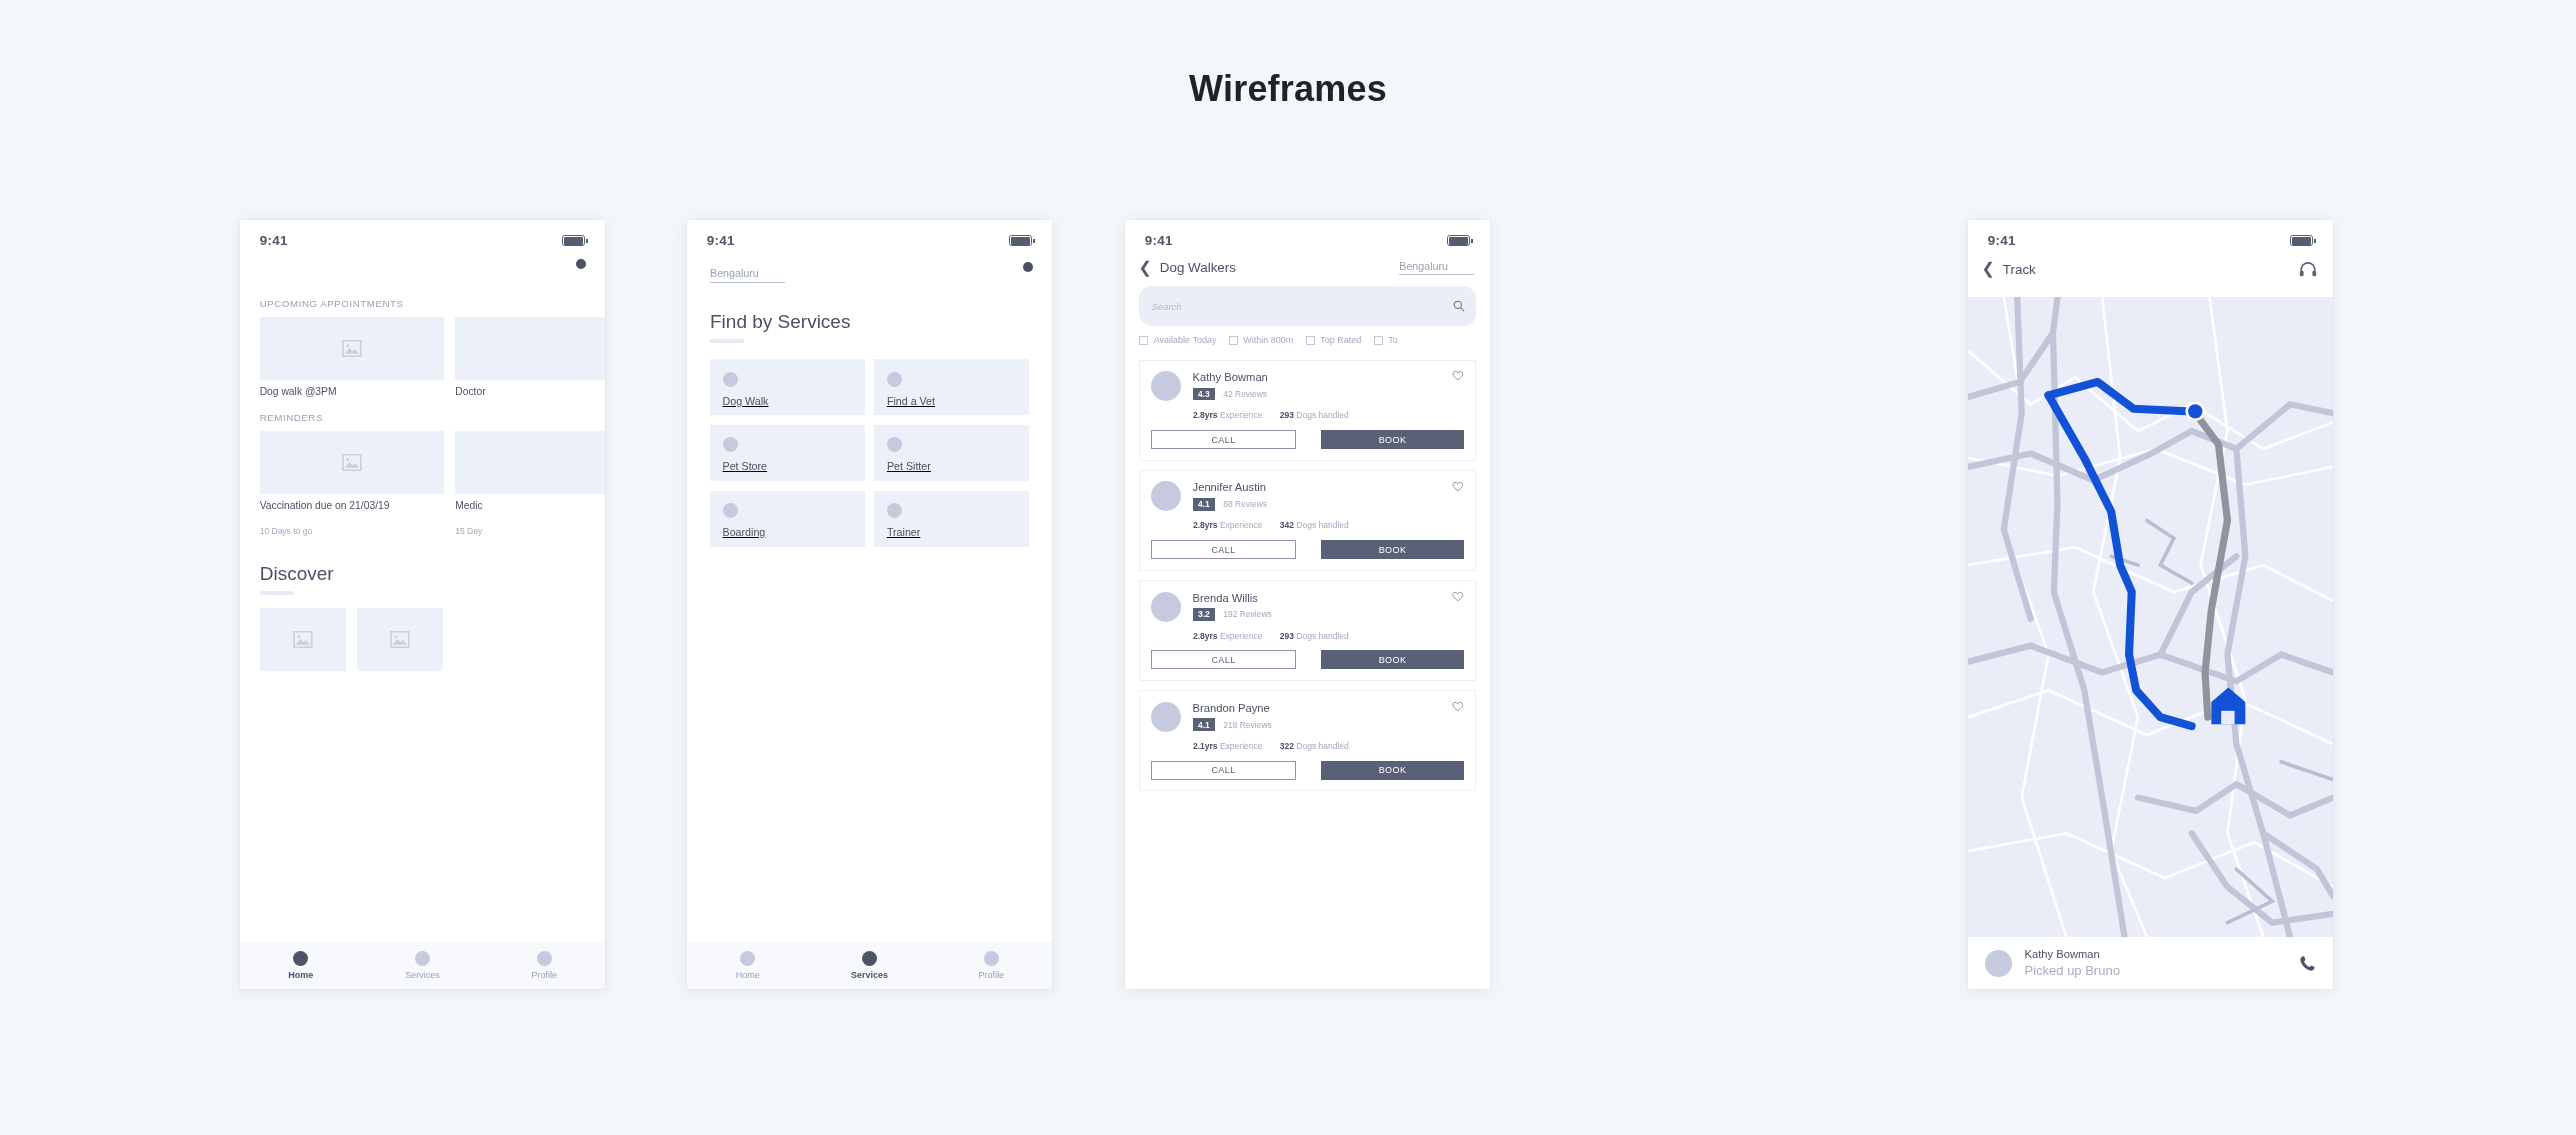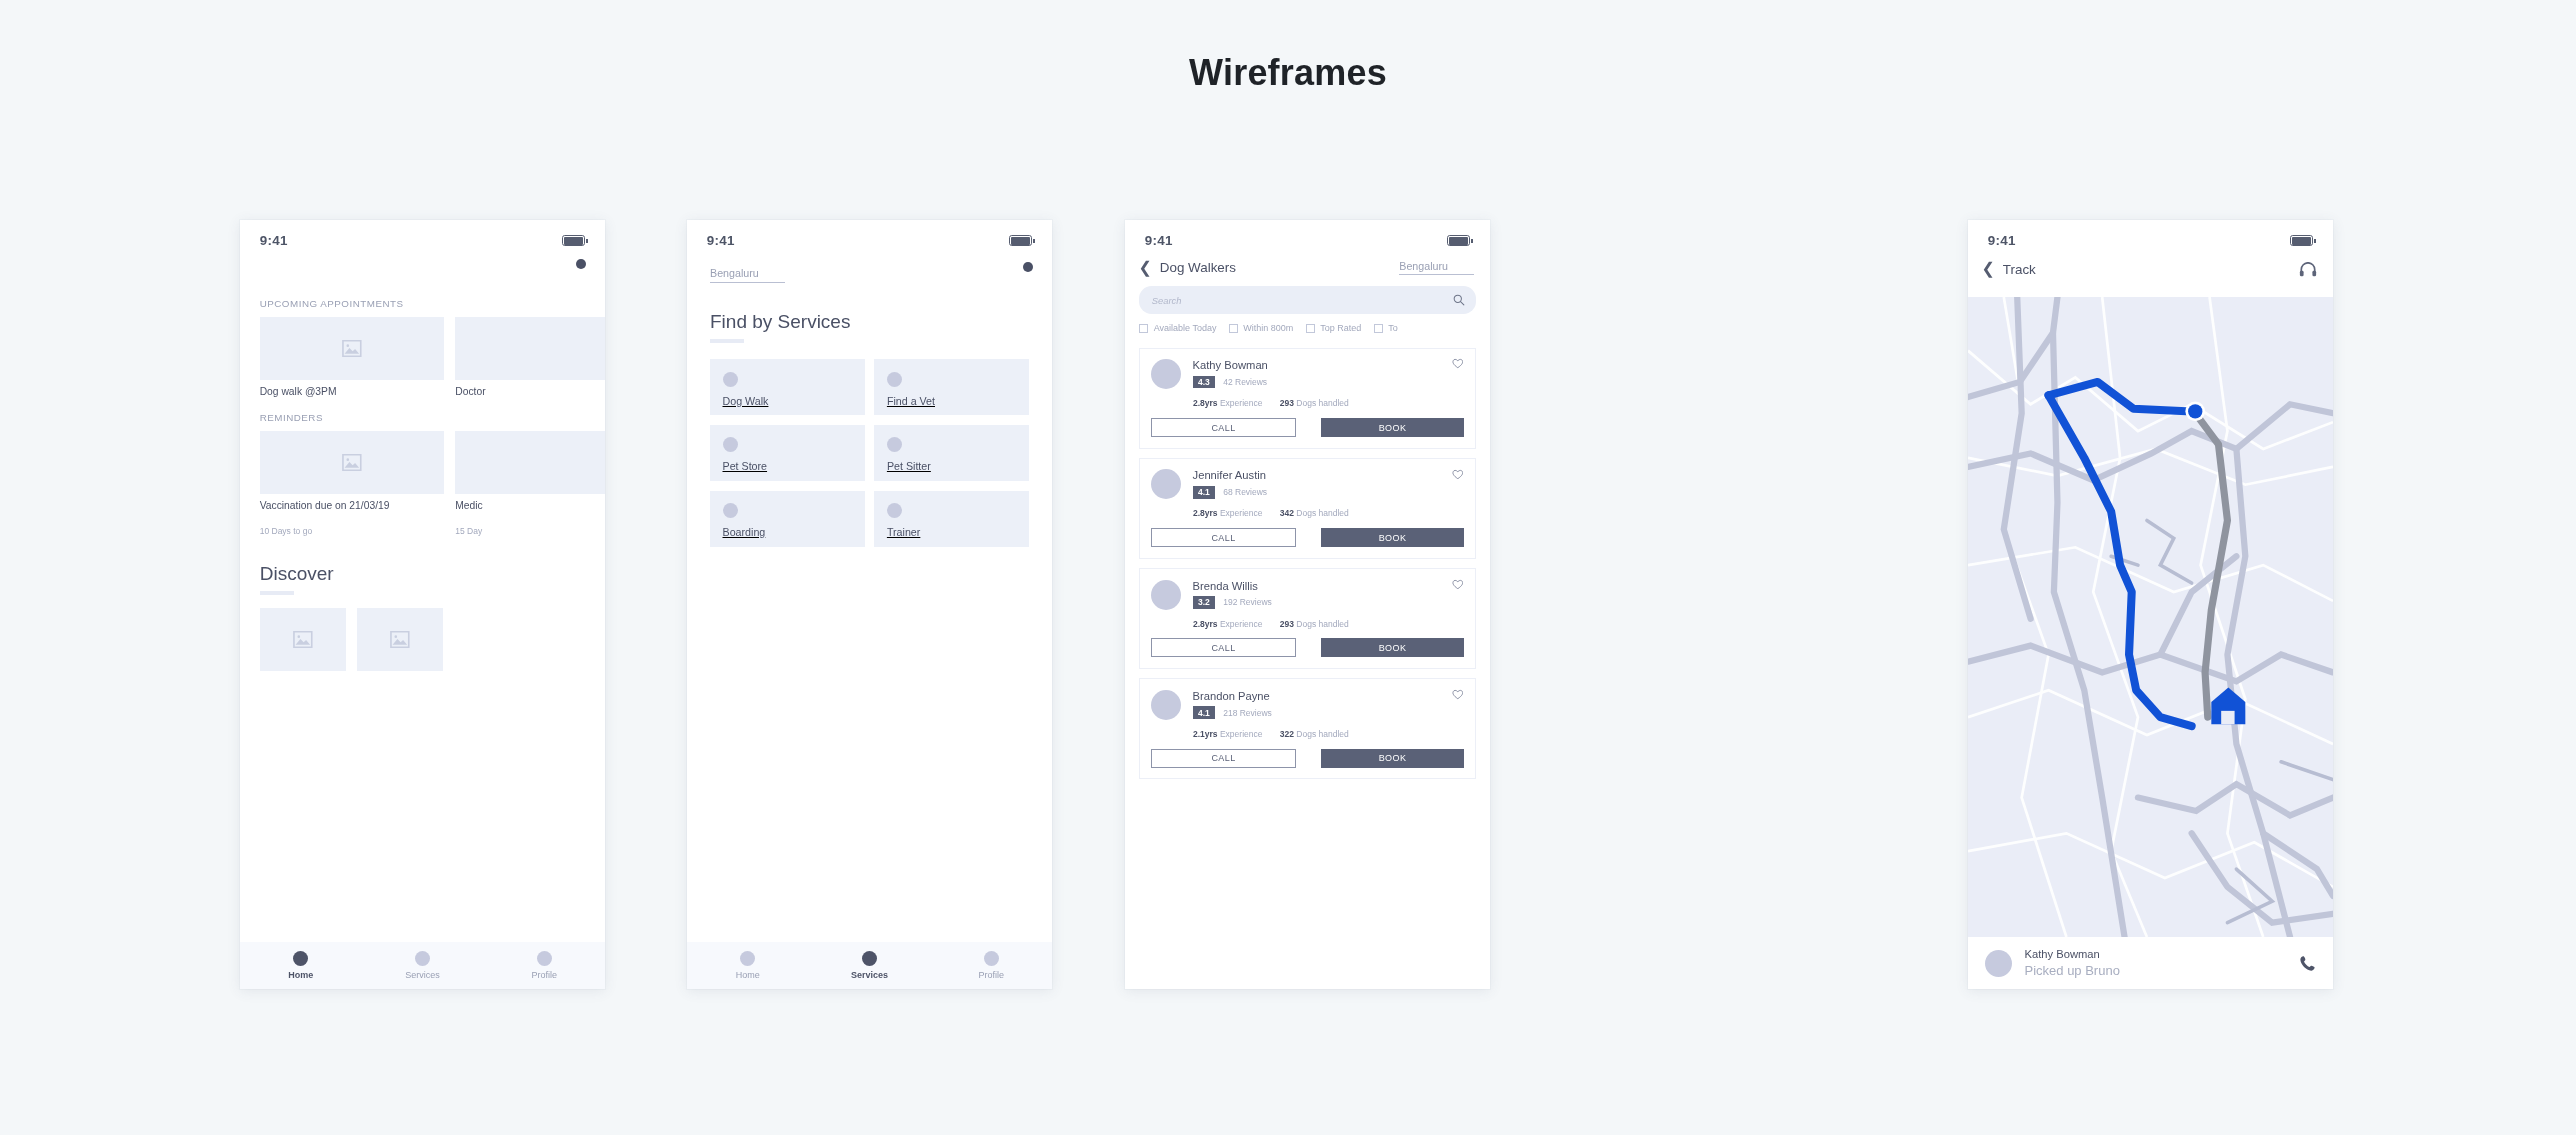--- a/index.html
+++ b/index.html
@@ -5,21 +5,21 @@
   * { box-sizing: border-box; margin: 0; padding: 0; }
   html, body {
     width: 2576px; height: 1136px;
     background: #f4f7f9;
     font-family: "Liberation Sans", sans-serif;
     overflow: hidden;
   }
   #root { position: relative; width: 2576px; height: 1136px; }
 
   .page-title {
-    position: absolute; top: 52px; left: 0; width: 2576px;
+    position: absolute; top: 68px; left: 0; width: 2576px;
     text-align: center;
     font-size: 36px; font-weight: bold; color: #1f2328;
     letter-spacing: 0.2px;
   }
 
   
   .phone {
     position: absolute;
     background: #ffffff;
     overflow: hidden;
@@ -85,21 +85,21 @@
   .svccard { background: #ecf0f8; padding: 12.5px 12.5px 10.7px 12.5px; height: 56px; text-decoration: underline; }
   .svcdot { width: 15px; height: 15px; border-radius: 50%; background: #c6cade; }
   .svclabel { font-size: 10.7px; color: #4a5065; margin-top: 8px; }
 
   
   .topbar3 { display:flex; align-items:center; justify-content:space-between; padding: 3.6px 16px 0 13.4px; }
   .back { display:flex; align-items:center; gap: 8px; }
   .chev { font-size: 16px; color:#555c70; line-height:1; }
   .scr-title { font-size: 13.4px; color: #4a5065; }
   .searchbar {
-    margin: 10.7px 14.3px 0 14.3px; height: 28px; border-radius: 12.5px; background: #eaeef7;
+    margin: 10.7px 14.3px 0 14.3px; height: 40px; border-radius: 12.5px; background: #eaeef7;
     display: flex; align-items: center; justify-content: space-between; padding: 0 10.7px 0 12.5px;
   }
   .searchbar .ph { font-size: 9.4px; color: #b2b8cb; font-style: italic; }
   .filters { display: flex; gap: 12.5px; padding: 9px 14.3px 0 14.3px; white-space: nowrap; }
   .filt { display: flex; align-items: center; gap: 5.4px; }
   .cbx { width: 9px; height: 9px; border: 0.9px solid #c2c8da; }
   .filt span { font-size: 9px; color: #a3a9bd; }
 
   .wcard { margin: 9px 14.3px 0 14.3px; border: 0.9px solid #eceff7; padding: 10.7px 10.7px 10.7px 10.7px; position: relative; }
   .wrow { display: flex; gap: 11.6px; }

